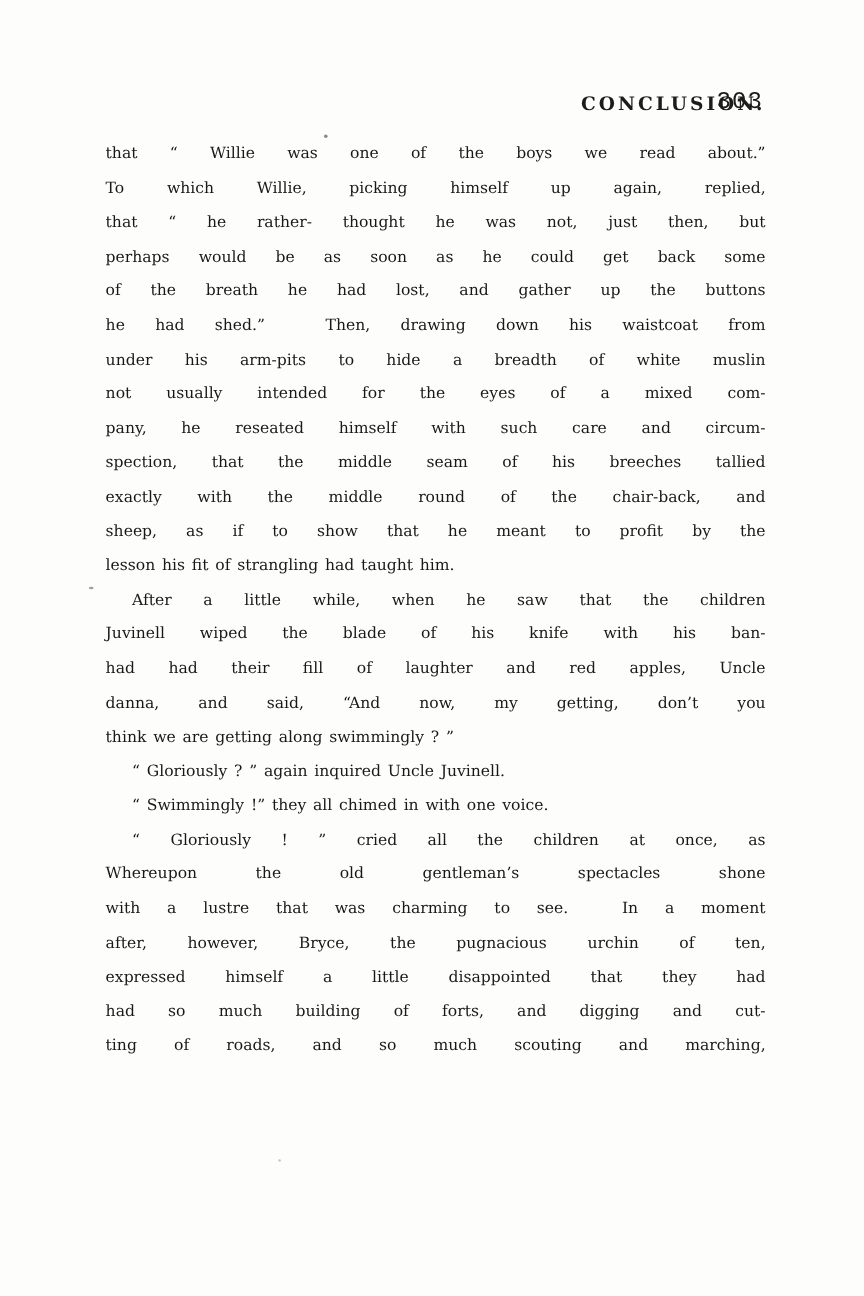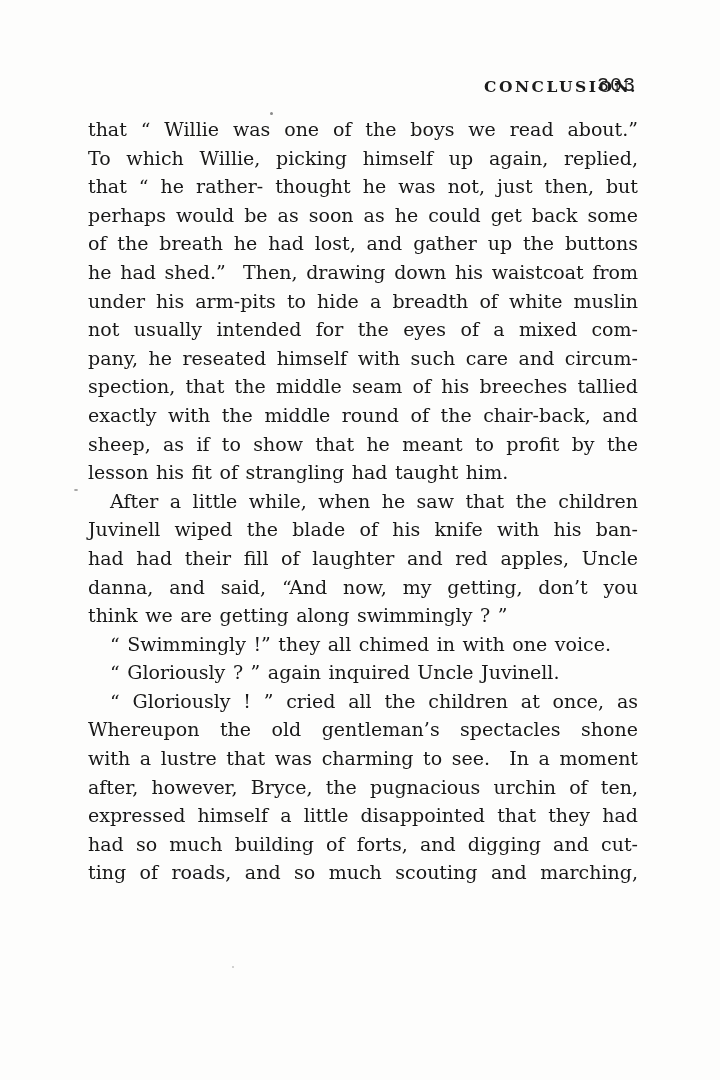--- a/index.html
+++ b/index.html
@@ -50,21 +50,21 @@
   }
   .text-block {
     position: absolute;
     top: 115px;
     left: 88px;
     width: 550px;
   }
   .line {
     height: 28.6px;
     line-height: 28.6px;
-    font-size: 19px;
+    font-size: 13px;
     white-space: nowrap;
     color: #181818;
     word-spacing: 1.5px;
   }
   .line.just {
     white-space: normal;
     text-align: justify;
     text-align-last: justify;
   }
   .line.indent {
@@ -101,22 +101,22 @@
       <div class="line just">pany, he reseated himself with such care and circum-</div>
       <div class="line just">spection, that the middle seam of his breeches tallied</div>
       <div class="line just">exactly with the middle round of the chair-back, and</div>
       <div class="line just">sheep, as if to show that he meant to profit by the</div>
       <div class="line">lesson his fit of strangling had taught him.</div>
       <div class="line indent just">After a little while, when he saw that the children</div>
       <div class="line just">Juvinell wiped the blade of his knife with his ban-</div>
       <div class="line just">had had their fill of laughter and red apples, Uncle</div>
       <div class="line just">danna, and said, “And now, my getting, don’t you</div>
       <div class="line">think we are getting along swimmingly ? ”</div>
+      <div class="line indent">“ Gloriously ? ” again inquired Uncle Juvinell.</div>
       <div class="line indent">“ Swimmingly !” they all chimed in with one voice.</div>
-      <div class="line indent">“ Gloriously ? ” again inquired Uncle Juvinell.</div>
       <div class="line indent just">“ Gloriously ! ” cried all the children at once, as</div>
       <div class="line just">Whereupon the old gentleman’s spectacles shone</div>
       <div class="line just">with a lustre that was charming to see.&nbsp; In a moment</div>
       <div class="line just">after, however, Bryce, the pugnacious urchin of ten,</div>
       <div class="line just">expressed himself a little disappointed that they had</div>
       <div class="line just">had so much building of forts, and digging and cut-</div>
       <div class="line just">ting of roads, and so much scouting and marching,</div>
     </div>
 
   <div class="speck speck-1"></div>

